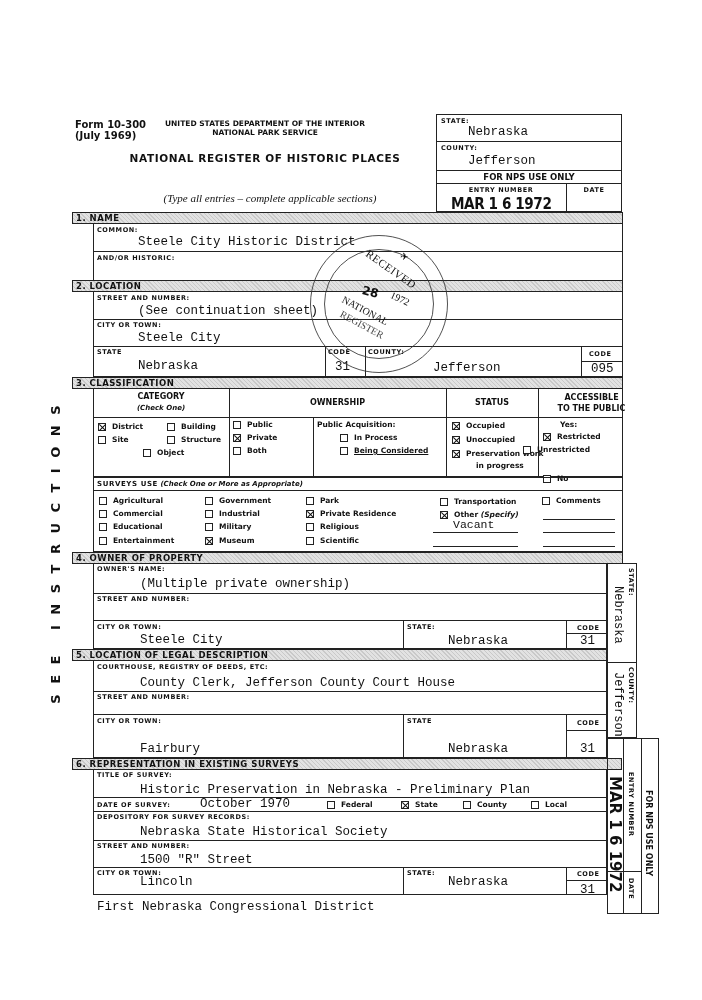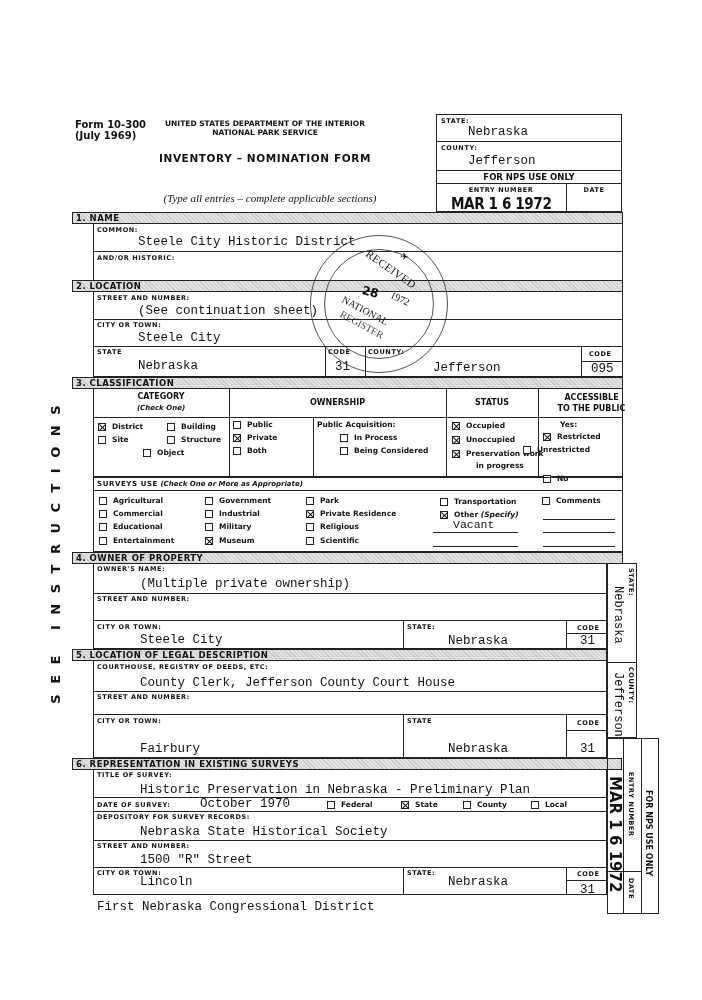--- a/index.html
+++ b/index.html
@@ -28,21 +28,21 @@
 
 <div class="abs" style="left:75px;top:119px;font-size:10px;font-weight:bold;">
   <div>Form 10-300</div>
   <div>(July 1969)</div>
 </div>
 <div class="abs" style="left:130px;top:119px;width:270px;text-align:center;font-size:7.5px;font-weight:bold;line-height:9px;">
   <div>UNITED STATES DEPARTMENT OF THE INTERIOR</div>
   <div>NATIONAL PARK SERVICE</div>
 </div>
 <div class="abs" style="left:120px;top:151px;width:290px;text-align:center;font-size:10.5px;font-weight:bold;letter-spacing:0.6px;line-height:14px;">
-  <div>INVENTORY – NOMINATION FORM</div>
+  <div>NATIONAL REGISTER OF HISTORIC PLACES</div>
 </div>
 <div class="abs serif" style="left:140px;top:192px;width:260px;text-align:center;font-size:11px;font-style:italic;">(Type all entries – complete applicable sections)</div>
 
 <div class="box" style="left:436px;top:114px;width:186px;height:98px;border-width:1.5px;"></div>
 <div class="abs tiny" style="left:441px;top:117px;">STATE:</div>
 <div class="abs typed" style="left:468px;top:125px;">Nebraska</div>
 <div class="hline" style="left:436px;top:141px;width:186px;"></div>
 <div class="abs tiny" style="left:441px;top:144px;">COUNTY:</div>
 <div class="abs typed" style="left:468px;top:154px;">Jefferson</div>
 <div class="hline" style="left:436px;top:170px;width:186px;"></div>
@@ -123,21 +123,21 @@
 <div class="opt" style="left:167px;top:422px;"><span class="cb"></span><span>Building</span></div>
 <div class="opt" style="left:98px;top:435px;"><span class="cb"></span><span>Site</span></div>
 <div class="opt" style="left:167px;top:435px;"><span class="cb"></span><span>Structure</span></div>
 <div class="opt" style="left:143px;top:448px;"><span class="cb"></span><span>Object</span></div>
 
 <div class="opt" style="left:233px;top:420px;"><span class="cb"></span><span>Public</span></div>
 <div class="opt" style="left:233px;top:433px;"><span class="cb x"></span><span>Private</span></div>
 <div class="opt" style="left:233px;top:446px;"><span class="cb"></span><span>Both</span></div>
 <div class="opt" style="left:317px;top:420px;">Public Acquisition:</div>
 <div class="opt" style="left:340px;top:433px;"><span class="cb"></span><span>In Process</span></div>
-<div class="opt" style="left:340px;top:446px;"><span class="cb"></span><span>Being Considered</span></div>
+<div class="opt" style="left:340px;top:446px;text-decoration:underline;"><span class="cb"></span><span>Being Considered</span></div>
 
 <div class="opt" style="left:452px;top:421px;"><span class="cb x"></span><span>Occupied</span></div>
 <div class="opt" style="left:452px;top:435px;"><span class="cb x"></span><span>Unoccupied</span></div>
 <div class="opt" style="left:452px;top:449px;"><span class="cb x"></span><span>Preservation work</span></div>
 <div class="opt" style="left:476px;top:461px;">in progress</div>
 
 <div class="opt" style="left:560px;top:420px;">Yes:</div>
 <div class="opt" style="left:543px;top:432px;"><span class="cb x"></span><span>Restricted</span></div>
 <div class="opt" style="left:523px;top:445px;"><span class="cb"></span><span>Unrestricted</span></div>
 <div class="opt" style="left:543px;top:474px;"><span class="cb"></span><span>No</span></div>

